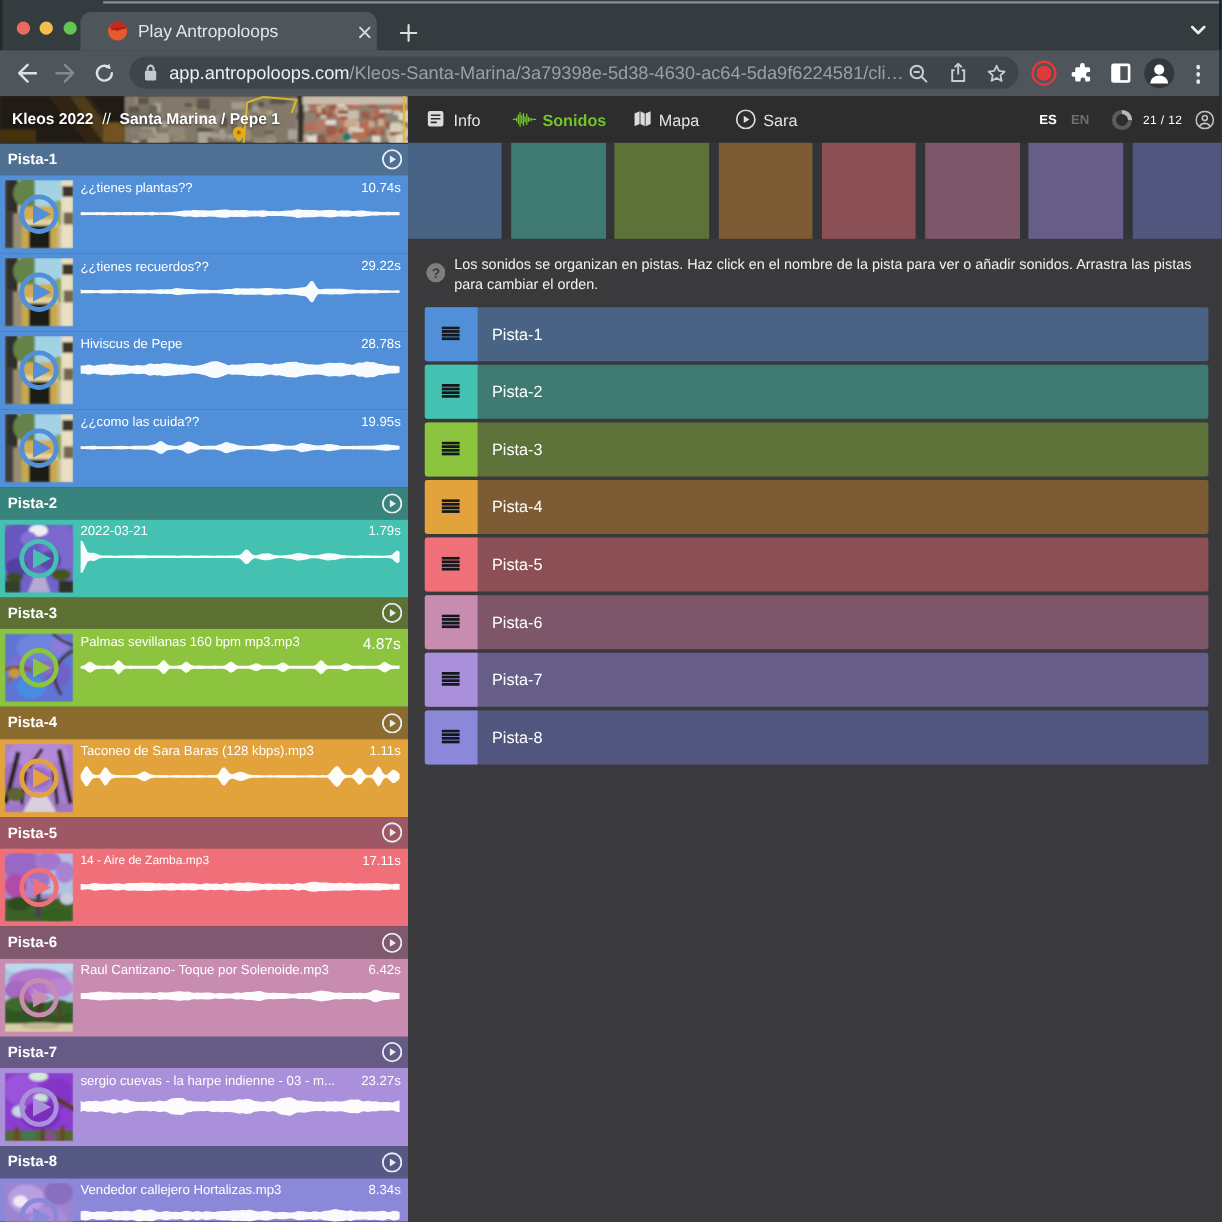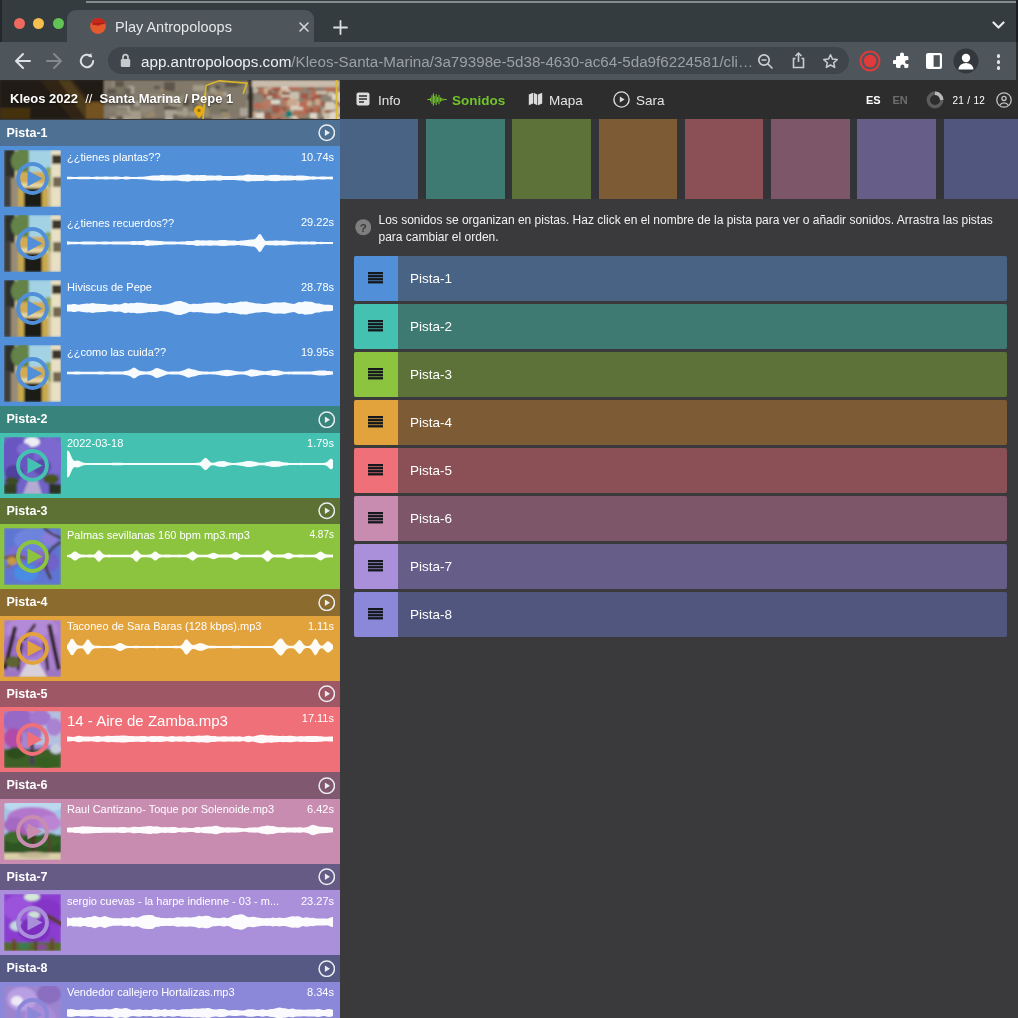--- a/index.html
+++ b/index.html
@@ -523,21 +523,21 @@
 <ellipse cx="10" cy="36" rx="9" ry="8" fill="#51409e"></ellipse>
 <polygon points="19,57 38,57 33,42 25,42" fill="#b5aad2"></polygon>
 <rect x="0" y="47" width="13" height="10" fill="#333f28"></rect>
 <rect x="45" y="47" width="12" height="10" fill="#2c3024"></rect>
 <ellipse cx="47" cy="42" rx="8" ry="5" fill="#46551e"></ellipse>
 <ellipse cx="8" cy="44" rx="7" ry="4" fill="#3d4c22"></ellipse>
     </g>
 <circle cx="28.5" cy="28.5" r="14.4" fill="none" stroke="#45c1b1" stroke-width="4"></circle>
 <path d="M23.5 20.5 L38.5 28.5 L23.5 36.5 Z" fill="#45c1b1"></path>
 </svg>
-<div class="txt" style="left:67px;top:437.0px;font-size:11px;font-weight:500;color:#fff">2022-03-18</div>
+<div class="txt" style="left:67px;top:437.0px;font-size:11px;font-weight:500;color:#fff">2022-03-21</div>
 <div class="txt" style="right:684px;left:auto;top:437.0px;font-size:11px;font-weight:500;color:#fff">1.79s</div>
 <svg class="abs" style="left:67px;top:449.0px" width="267" height="30" viewBox="0 0 267 30">
     <path d="M0,1.4 L2,2.2 L4,6.8 L6,10.9 L8,11.9 L10,11.6 L12,11.8 L14,12.7 L16,13.6 L18,13.9 L20,14.0 L22,13.9 L24,14.0 L26,14.0 L28,14.1 L30,14.1 L32,14.0 L34,13.9 L36,13.9 L38,13.9 L40,13.9 L42,14.0 L44,13.9 L46,13.8 L48,13.8 L50,13.8 L52,13.8 L54,13.8 L56,13.9 L58,13.9 L60,13.9 L62,13.9 L64,13.9 L66,14.0 L68,14.0 L70,14.0 L72,13.9 L74,13.9 L76,13.9 L78,14.0 L80,14.1 L82,14.1 L84,14.0 L86,14.0 L88,13.9 L90,13.9 L92,13.9 L94,14.1 L96,14.1 L98,14.1 L100,14.0 L102,14.0 L104,13.9 L106,13.9 L108,14.0 L110,14.1 L112,14.1 L114,14.0 L116,14.0 L118,14.0 L120,14.1 L122,14.0 L124,14.0 L126,13.9 L128,13.9 L130,13.8 L132,13.7 L134,12.7 L136,10.5 L138,8.8 L140,9.5 L142,11.8 L144,13.4 L146,13.7 L148,13.4 L150,12.7 L152,12.3 L154,12.2 L156,12.1 L158,12.3 L160,13.0 L162,13.5 L164,13.8 L166,13.9 L168,13.9 L170,13.8 L172,13.5 L174,13.3 L176,13.1 L178,12.6 L180,12.0 L182,11.9 L184,12.1 L186,12.4 L188,12.7 L190,13.2 L192,13.7 L194,13.8 L196,13.8 L198,13.6 L200,13.1 L202,12.7 L204,12.3 L206,12.0 L208,12.1 L210,12.3 L212,12.3 L214,12.7 L216,13.3 L218,13.5 L220,13.6 L222,13.9 L224,14.0 L226,14.0 L228,14.1 L230,14.1 L232,13.9 L234,13.8 L236,13.9 L238,13.9 L240,13.9 L242,14.0 L244,14.1 L246,14.0 L248,14.0 L250,14.1 L252,14.1 L254,13.9 L256,13.9 L258,13.8 L260,13.1 L262,11.1 L264,9.6 L266,10.9 L266,19.1 L264,20.4 L262,18.9 L260,16.9 L258,16.2 L256,16.1 L254,16.1 L252,15.9 L250,15.9 L248,16.0 L246,16.0 L244,15.9 L242,16.0 L240,16.1 L238,16.1 L236,16.1 L234,16.2 L232,16.1 L230,15.9 L228,15.9 L226,16.0 L224,16.0 L222,16.1 L220,16.4 L218,16.5 L216,16.7 L214,17.3 L212,17.7 L210,17.7 L208,17.9 L206,18.0 L204,17.7 L202,17.3 L200,16.9 L198,16.4 L196,16.2 L194,16.2 L192,16.3 L190,16.8 L188,17.3 L186,17.6 L184,17.9 L182,18.1 L180,18.0 L178,17.4 L176,16.9 L174,16.7 L172,16.5 L170,16.2 L168,16.1 L166,16.1 L164,16.2 L162,16.5 L160,17.0 L158,17.7 L156,17.9 L154,17.8 L152,17.7 L150,17.3 L148,16.6 L146,16.3 L144,16.6 L142,18.2 L140,20.5 L138,21.2 L136,19.5 L134,17.3 L132,16.3 L130,16.2 L128,16.1 L126,16.1 L124,16.0 L122,16.0 L120,15.9 L118,16.0 L116,16.0 L114,16.0 L112,15.9 L110,15.9 L108,16.0 L106,16.1 L104,16.1 L102,16.0 L100,16.0 L98,15.9 L96,15.9 L94,15.9 L92,16.1 L90,16.1 L88,16.1 L86,16.0 L84,16.0 L82,15.9 L80,15.9 L78,16.0 L76,16.1 L74,16.1 L72,16.1 L70,16.0 L68,16.0 L66,16.0 L64,16.1 L62,16.1 L60,16.1 L58,16.1 L56,16.1 L54,16.2 L52,16.2 L50,16.2 L48,16.2 L46,16.2 L44,16.1 L42,16.0 L40,16.1 L38,16.1 L36,16.1 L34,16.1 L32,16.0 L30,15.9 L28,15.9 L26,16.0 L24,16.0 L22,16.1 L20,16.0 L18,16.1 L16,16.4 L14,17.3 L12,18.2 L10,18.4 L8,18.1 L6,19.1 L4,23.2 L2,27.8 L0,28.6 Z" fill="#fff" opacity="0.96"></path>
   </svg>
 <div class="abs" style="left:0;top:497.5px;width:340px;height:26.5px;background:#5e7134"></div>
 <div class="txt" style="left:6.5px;top:503.5px;font-size:12.5px;font-weight:700;color:#fff">Pista-3</div>
 <svg class="abs" style="left:317.5px;top:502.3px" width="17.5" height="17.5" viewBox="0 0 17.5 17.5">
 <circle cx="8.75" cy="8.75" r="7.7" fill="none" stroke="#e9eef2" stroke-width="1.5"></circle>
 <path d="M6.9 5.5 L12 8.75 L6.9 12 Z" fill="#e9eef2"></path>
   </svg>
@@ -559,21 +559,21 @@
 <path d="M0 30 Q14 26 22 31" stroke="#7a5a20" stroke-width="3" fill="none"></path>
 <path d="M2 40 L15 31" stroke="#8a6828" stroke-width="2.5" fill="none"></path>
 <path d="M57 14 Q46 20 42 30 Q40 40 47 51" stroke="#4a3418" stroke-width="2.5" fill="none"></path>
 <path d="M40 0 Q46 6 57 10" stroke="#3a2c14" stroke-width="2" fill="none"></path>
 <ellipse cx="8" cy="33" rx="5" ry="4" fill="#c89a40"></ellipse>
     </g>
 <circle cx="28.5" cy="28.5" r="14.4" fill="none" stroke="#8cc43f" stroke-width="4"></circle>
 <path d="M23.5 20.5 L38.5 28.5 L23.5 36.5 Z" fill="#8cc43f"></path>
 </svg>
 <div class="txt" style="left:67px;top:528.5px;font-size:11px;font-weight:500;color:#fff">Palmas sevillanas 160 bpm mp3.mp3</div>
-<div class="txt" style="right:684px;left:auto;top:528.5px;font-size:10px;font-weight:500;color:#fff">4.87s</div>
+<div class="txt" style="right:684px;left:auto;top:528.5px;font-size:13px;font-weight:500;color:#fff">4.87s</div>
 <svg class="abs" style="left:67px;top:540.5px" width="267" height="30" viewBox="0 0 267 30">
     <path d="M0,14.0 L2,13.8 L4,13.0 L6,11.2 L8,10.3 L10,11.3 L12,12.8 L14,13.5 L16,13.6 L18,13.8 L20,13.7 L22,13.6 L24,13.6 L26,13.7 L28,13.0 L30,10.5 L32,9.0 L34,10.8 L36,13.0 L38,13.7 L40,13.7 L42,13.6 L44,13.7 L46,13.7 L48,13.8 L50,13.8 L52,13.7 L54,13.7 L56,13.7 L58,13.7 L60,13.7 L62,13.8 L64,13.6 L66,12.4 L68,9.9 L70,9.1 L72,11.5 L74,13.4 L76,13.7 L78,13.8 L80,13.8 L82,13.6 L84,13.2 L86,11.7 L88,10.2 L90,11.3 L92,13.0 L94,13.6 L96,13.7 L98,13.6 L100,13.6 L102,13.6 L104,13.8 L106,13.8 L108,13.7 L110,13.7 L112,13.6 L114,13.7 L116,13.8 L118,13.7 L120,13.5 L122,12.6 L124,10.9 L126,10.3 L128,11.7 L130,13.3 L132,13.8 L134,13.8 L136,13.7 L138,13.7 L140,13.7 L142,13.3 L144,12.5 L146,11.8 L148,12.0 L150,13.0 L152,13.5 L154,13.6 L156,13.5 L158,13.5 L160,13.6 L162,13.6 L164,13.2 L166,12.2 L168,11.1 L170,11.3 L172,12.8 L174,13.7 L176,13.8 L178,13.8 L180,13.8 L182,13.8 L184,13.8 L186,13.8 L188,13.7 L190,13.7 L192,13.8 L194,13.7 L196,13.1 L198,11.2 L200,9.2 L202,9.8 L204,12.3 L206,13.5 L208,13.7 L210,13.6 L212,13.5 L214,13.5 L216,13.6 L218,13.1 L220,12.0 L222,11.7 L224,12.6 L226,13.5 L228,13.8 L230,13.8 L232,13.6 L234,13.5 L236,13.6 L238,13.7 L240,13.7 L242,13.7 L244,13.7 L246,13.7 L248,13.5 L250,12.7 L252,11.0 L254,10.5 L256,11.7 L258,13.0 L260,13.5 L262,13.6 L264,13.7 L266,13.5 L266,16.5 L264,16.3 L262,16.4 L260,16.5 L258,17.0 L256,18.3 L254,19.5 L252,19.0 L250,17.3 L248,16.5 L246,16.3 L244,16.3 L242,16.3 L240,16.3 L238,16.3 L236,16.4 L234,16.5 L232,16.4 L230,16.2 L228,16.2 L226,16.5 L224,17.4 L222,18.3 L220,18.0 L218,16.9 L216,16.4 L214,16.5 L212,16.5 L210,16.4 L208,16.3 L206,16.5 L204,17.7 L202,20.2 L200,20.8 L198,18.8 L196,16.9 L194,16.3 L192,16.2 L190,16.3 L188,16.3 L186,16.2 L184,16.2 L182,16.2 L180,16.2 L178,16.2 L176,16.2 L174,16.3 L172,17.2 L170,18.7 L168,18.9 L166,17.8 L164,16.8 L162,16.4 L160,16.4 L158,16.5 L156,16.5 L154,16.4 L152,16.5 L150,17.0 L148,18.0 L146,18.2 L144,17.5 L142,16.7 L140,16.3 L138,16.3 L136,16.3 L134,16.2 L132,16.2 L130,16.7 L128,18.3 L126,19.7 L124,19.1 L122,17.4 L120,16.5 L118,16.3 L116,16.2 L114,16.3 L112,16.4 L110,16.3 L108,16.3 L106,16.2 L104,16.2 L102,16.4 L100,16.4 L98,16.4 L96,16.3 L94,16.4 L92,17.0 L90,18.7 L88,19.8 L86,18.3 L84,16.8 L82,16.4 L80,16.2 L78,16.2 L76,16.3 L74,16.6 L72,18.5 L70,20.9 L68,20.1 L66,17.6 L64,16.4 L62,16.2 L60,16.3 L58,16.3 L56,16.3 L54,16.3 L52,16.3 L50,16.2 L48,16.2 L46,16.3 L44,16.3 L42,16.4 L40,16.3 L38,16.3 L36,17.0 L34,19.2 L32,21.0 L30,19.5 L28,17.0 L26,16.3 L24,16.4 L22,16.4 L20,16.3 L18,16.2 L16,16.4 L14,16.5 L12,17.2 L10,18.7 L8,19.7 L6,18.8 L4,17.0 L2,16.2 L0,16.0 Z" fill="#fff" opacity="0.96"></path>
   </svg>
 <div class="abs" style="left:0;top:589.0px;width:340px;height:26.5px;background:#8c6b2e"></div>
 <div class="txt" style="left:6.5px;top:595.0px;font-size:12.5px;font-weight:700;color:#fff">Pista-4</div>
 <svg class="abs" style="left:317.5px;top:593.8px" width="17.5" height="17.5" viewBox="0 0 17.5 17.5">
 <circle cx="8.75" cy="8.75" r="7.7" fill="none" stroke="#e9eef2" stroke-width="1.5"></circle>
 <path d="M6.9 5.5 L12 8.75 L6.9 12 Z" fill="#e9eef2"></path>
   </svg>
 <div class="abs" style="left:0;top:615.5px;width:340px;height:65px;background:#e2a33c"></div>
@@ -630,21 +630,21 @@
 <ellipse cx="30" cy="22" rx="8" ry="8" fill="#9f74cc"></ellipse>
 <rect x="0" y="38" width="57" height="19" fill="#3c6127"></rect>
 <ellipse cx="12" cy="42" rx="10" ry="6" fill="#2d4d1e"></ellipse>
 <ellipse cx="42" cy="52" rx="13" ry="6" fill="#346022"></ellipse>
 <ellipse cx="52" cy="38" rx="6" ry="5" fill="#c6cede"></ellipse>
 <rect x="26" y="28" width="4" height="26" fill="#4c3e54"></rect>
     </g>
 <circle cx="28.5" cy="28.5" r="14.4" fill="none" stroke="#ef7078" stroke-width="4"></circle>
 <path d="M23.5 20.5 L38.5 28.5 L23.5 36.5 Z" fill="#ef7078"></path>
 </svg>
-<div class="txt" style="left:67px;top:711.5px;font-size:15px;font-weight:500;color:#fff">14 - Aire de Zamba.mp3</div>
+<div class="txt" style="left:67px;top:711.5px;font-size:10px;font-weight:500;color:#fff">14 - Aire de Zamba.mp3</div>
 <div class="txt" style="right:684px;left:auto;top:711.5px;font-size:11px;font-weight:500;color:#fff">17.11s</div>
 <svg class="abs" style="left:67px;top:723.5px" width="267" height="30" viewBox="0 0 267 30">
     <path d="M0,12.6 L2,12.6 L4,12.8 L6,13.0 L8,12.7 L10,12.1 L12,11.8 L14,12.0 L16,12.4 L18,12.4 L20,12.4 L22,12.6 L24,12.7 L26,12.5 L28,12.2 L30,12.0 L32,12.0 L34,12.4 L36,12.6 L38,12.2 L40,11.8 L42,11.8 L44,11.9 L46,11.9 L48,11.8 L50,11.7 L52,11.7 L54,11.6 L56,11.6 L58,11.6 L60,11.7 L62,12.0 L64,12.0 L66,11.9 L68,12.2 L70,12.3 L72,12.2 L74,12.0 L76,11.9 L78,12.0 L80,12.4 L82,12.4 L84,12.1 L86,11.9 L88,12.1 L90,12.3 L92,12.1 L94,12.0 L96,12.2 L98,12.6 L100,12.8 L102,12.6 L104,12.1 L106,12.0 L108,12.5 L110,12.4 L112,12.2 L114,12.3 L116,12.6 L118,12.6 L120,12.1 L122,11.8 L124,12.2 L126,12.3 L128,12.0 L130,11.7 L132,11.5 L134,11.7 L136,11.8 L138,11.4 L140,11.2 L142,11.5 L144,11.9 L146,11.9 L148,12.0 L150,12.4 L152,12.6 L154,12.5 L156,12.2 L158,12.2 L160,12.5 L162,12.6 L164,12.5 L166,12.3 L168,12.6 L170,12.6 L172,12.3 L174,12.6 L176,12.9 L178,12.6 L180,12.0 L182,11.8 L184,12.3 L186,12.5 L188,12.1 L190,11.5 L192,11.1 L194,10.8 L196,10.8 L198,11.2 L200,11.5 L202,11.5 L204,11.3 L206,11.5 L208,11.8 L210,11.8 L212,12.0 L214,11.9 L216,11.7 L218,11.9 L220,12.0 L222,11.8 L224,11.7 L226,11.9 L228,12.2 L230,12.4 L232,12.3 L234,12.1 L236,12.2 L238,12.2 L240,12.1 L242,12.1 L244,12.0 L246,11.9 L248,11.9 L250,12.0 L252,12.3 L254,12.3 L256,12.4 L258,12.8 L260,12.8 L262,12.4 L264,12.5 L266,12.6 L266,17.4 L264,17.5 L262,17.6 L260,17.2 L258,17.2 L256,17.6 L254,17.7 L252,17.7 L250,18.0 L248,18.1 L246,18.1 L244,18.0 L242,17.9 L240,17.9 L238,17.8 L236,17.8 L234,17.9 L232,17.7 L230,17.6 L228,17.8 L226,18.1 L224,18.3 L222,18.2 L220,18.0 L218,18.1 L216,18.3 L214,18.1 L212,18.0 L210,18.2 L208,18.2 L206,18.5 L204,18.7 L202,18.5 L200,18.5 L198,18.8 L196,19.2 L194,19.2 L192,18.9 L190,18.5 L188,17.9 L186,17.5 L184,17.7 L182,18.2 L180,18.0 L178,17.4 L176,17.1 L174,17.4 L172,17.7 L170,17.4 L168,17.4 L166,17.7 L164,17.5 L162,17.4 L160,17.5 L158,17.8 L156,17.8 L154,17.5 L152,17.4 L150,17.6 L148,18.0 L146,18.1 L144,18.1 L142,18.5 L140,18.8 L138,18.6 L136,18.2 L134,18.3 L132,18.5 L130,18.3 L128,18.0 L126,17.7 L124,17.8 L122,18.2 L120,17.9 L118,17.4 L116,17.4 L114,17.7 L112,17.8 L110,17.6 L108,17.5 L106,18.0 L104,17.9 L102,17.4 L100,17.2 L98,17.4 L96,17.8 L94,18.0 L92,17.9 L90,17.7 L88,17.9 L86,18.1 L84,17.9 L82,17.6 L80,17.6 L78,18.0 L76,18.1 L74,18.0 L72,17.8 L70,17.7 L68,17.8 L66,18.1 L64,18.0 L62,18.0 L60,18.3 L58,18.4 L56,18.4 L54,18.4 L52,18.3 L50,18.3 L48,18.2 L46,18.1 L44,18.1 L42,18.2 L40,18.2 L38,17.8 L36,17.4 L34,17.6 L32,18.0 L30,18.0 L28,17.8 L26,17.5 L24,17.3 L22,17.4 L20,17.6 L18,17.6 L16,17.6 L14,18.0 L12,18.2 L10,17.9 L8,17.3 L6,17.0 L4,17.2 L2,17.4 L0,17.4 Z" fill="#fff" opacity="0.96"></path>
   </svg>
 <div class="abs" style="left:0;top:772.0px;width:340px;height:26.5px;background:#80586f"></div>
 <div class="txt" style="left:6.5px;top:778.0px;font-size:12.5px;font-weight:700;color:#fff">Pista-6</div>
 <svg class="abs" style="left:317.5px;top:776.8px" width="17.5" height="17.5" viewBox="0 0 17.5 17.5">
 <circle cx="8.75" cy="8.75" r="7.7" fill="none" stroke="#e9eef2" stroke-width="1.5"></circle>
 <path d="M6.9 5.5 L12 8.75 L6.9 12 Z" fill="#e9eef2"></path>
   </svg>

